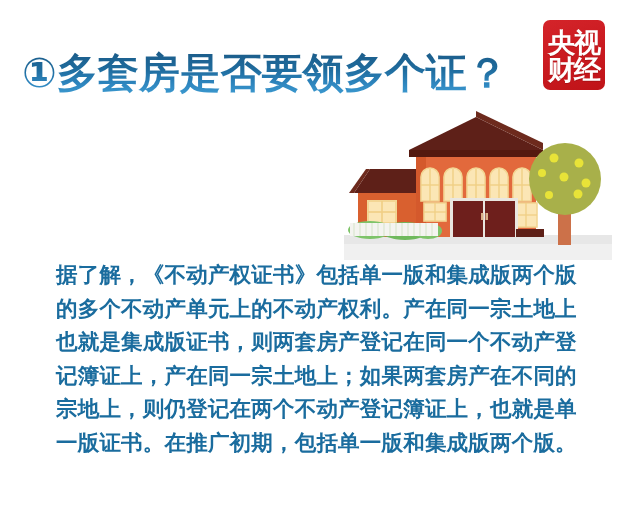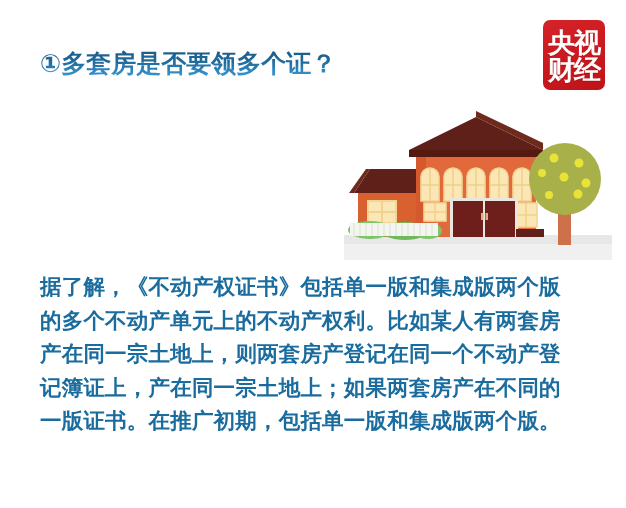--- a/index.html
+++ b/index.html
@@ -45,50 +45,48 @@
     font-family: "DejaVu Sans", "Liberation Sans", sans-serif;
     text-shadow: 0 1px 0 rgba(120,10,12,0.35);
     transform: scaleX(1.02);
   }
 
   
   #page-title {
     position: absolute;
     top: 50px;
     left: 22px;
-    font-size: 25px;
+    font-size: 41px;
     font-weight: 900;
     line-height: 1.15;
     letter-spacing: 0px;
     white-space: nowrap;
     background: linear-gradient(180deg, #1b5a87 0%, #1f6c9e 42%, #2e86bf 72%, #3f9ed3 100%);
     -webkit-background-clip: text;
     background-clip: text;
     color: transparent;
-    margin-left: 18px;
     -webkit-text-fill-color: transparent;
   }
 
   
   #house-illustration {
     position: absolute;
     left: 330px;
     top: 95px;
     width: 296px;
     height: 165px;
   }
   #house-illustration svg { display: block; }
 
   
   #body-text {
     position: absolute;
-    left: 40px;
+    left: 56px;
     top: 258px;
     width: 552px;
-    margin-top: 12px;
   }
   #body-text .para-line {
     color: #1a6c9e;
     font-size: 21.5px;
     font-weight: 700;
     line-height: 33.5px;
     letter-spacing: 0.2px;
     white-space: nowrap;
     font-family: "DejaVu Sans", "Liberation Sans", sans-serif;
   }
@@ -223,17 +221,18 @@
       <circle cx="234" cy="82" r="4.5" fill="#e8e338"></circle>
       <circle cx="256" cy="88" r="4.5" fill="#e8e338"></circle>
       <circle cx="248" cy="99" r="4.5" fill="#e8e338"></circle>
       <circle cx="219" cy="100" r="4" fill="#e8e338"></circle>
     </g>
   </svg>
 </div>
 
 <div id="body-text">
   <div class="para-line">据了解，《不动产权证书》包括单一版和集成版两个版</div>
-  <div class="para-line">的多个不动产单元上的不动产权利。比如某人有两套房</div>
-  <div class="para-line">产在同一宗土地上，则两套房产登记在同一个不动产登</div>
+  <div class="para-line">的多个不动产单元上的不动产权利。产在同一宗土地上</div>
+  <div class="para-line">也就是集成版证书，则两套房产登记在同一个不动产登</div>
   <div class="para-line">记簿证上，产在同一宗土地上；如果两套房产在不同的</div>
+  <div class="para-line">宗地上，则仍登记在两个不动产登记簿证上，也就是单</div>
   <div class="para-line">一版证书。在推广初期，包括单一版和集成版两个版。</div>
 </div>
 
 </body></html>

